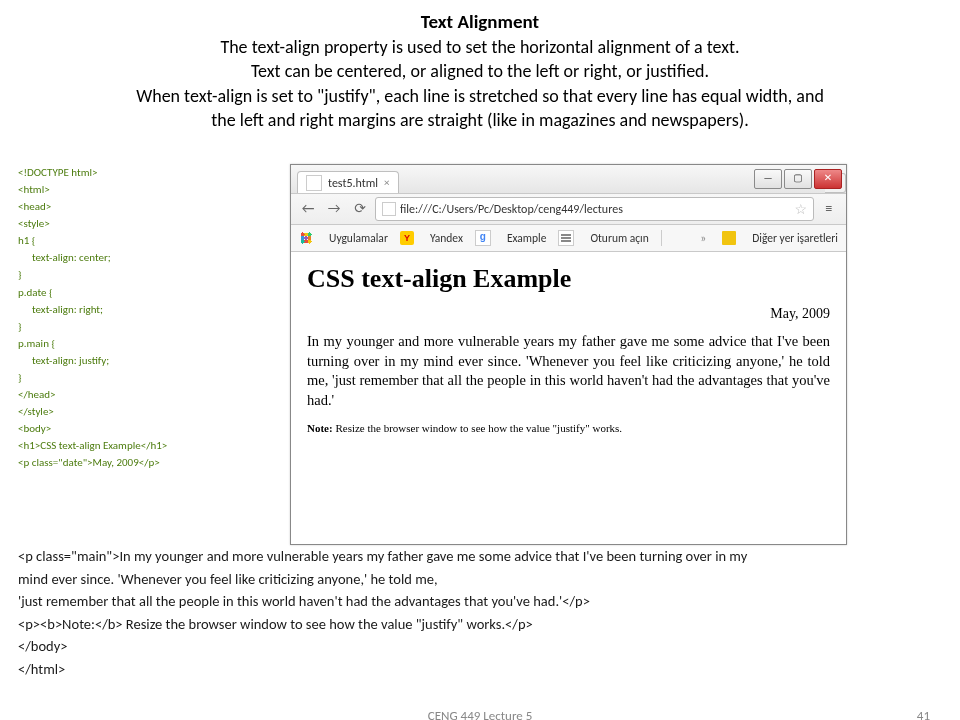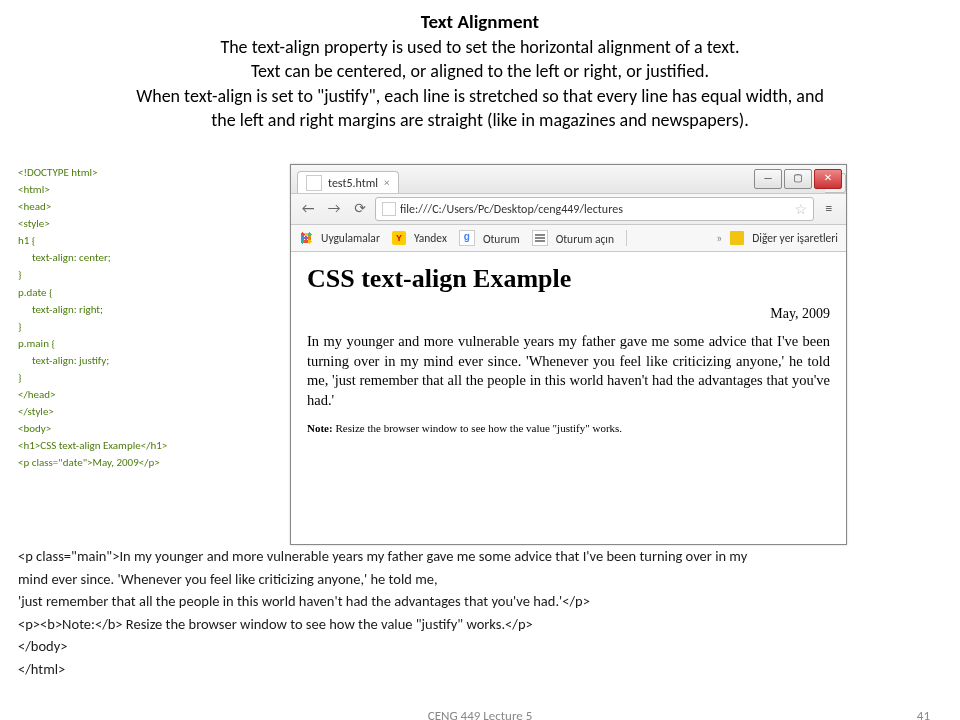--- a/index.html
+++ b/index.html
@@ -54,21 +54,21 @@
     border-bottom:1px solid #c9c9c9; display:flex; align-items:center; gap:4px; padding:0 6px;
   }
   .tbtn{width:22px;height:22px;color:#666;font-size:14px;line-height:22px;text-align:center;}
   .omni{flex:1;height:22px;border:1px solid #bbb;border-radius:3px;background:#fff;display:flex;align-items:center;padding:0 6px;font-size:12px;color:#333;gap:4px;overflow:hidden;}
   .omni .file-icon{width:12px;height:12px;border:1px solid #ccc;background:#fff;display:inline-block;}
   .star{color:#bbb;font-size:14px;margin-left:auto;}
   .chrome-bookmarks{
     height:26px;background:#f7f7f7;border-bottom:1px solid #c9c9c9;
     display:flex;align-items:center;gap:12px;padding:0 8px;font-size:11.5px;color:#333;
   }
-  .bm{display:flex;align-items:flex-end;gap:8px;}
+  .bm{display:flex;align-items:center;gap:16px;}
   .bm .ic{width:14px;height:14px;display:inline-block;}
   .ic.apps{background:
     radial-gradient(circle at 25% 25%, #e74c3c 0 2px, transparent 2px),
     radial-gradient(circle at 50% 25%, #f1c40f 0 2px, transparent 2px),
     radial-gradient(circle at 75% 25%, #2ecc71 0 2px, transparent 2px),
     radial-gradient(circle at 25% 50%, #3498db 0 2px, transparent 2px),
     radial-gradient(circle at 50% 50%, #9b59b6 0 2px, transparent 2px),
     radial-gradient(circle at 75% 50%, #e67e22 0 2px, transparent 2px),
     radial-gradient(circle at 25% 75%, #1abc9c 0 2px, transparent 2px),
     radial-gradient(circle at 50% 75%, #e74c3c 0 2px, transparent 2px),
@@ -156,21 +156,21 @@
           <div class="bm">
               <span class="ic apps"></span>
               <span>Uygulamalar</span>
             </div>
           <div class="bm">
               <span class="ic y"></span>
               <span>Yandex</span>
             </div>
           <div class="bm">
               <span class="ic g"></span>
-              <span>Oturum</span>
+              <span>Example</span>
             </div>
           <div class="bm">
               <span class="ic doc"></span>
               <span>Oturum açın</span>
             </div>
           <div class="bm sep"></div>
           <div class="bm right">
               <span style="color:#888;">»</span> 
               <span class="ic folder"></span>
               <span>Diğer yer işaretleri</span>

